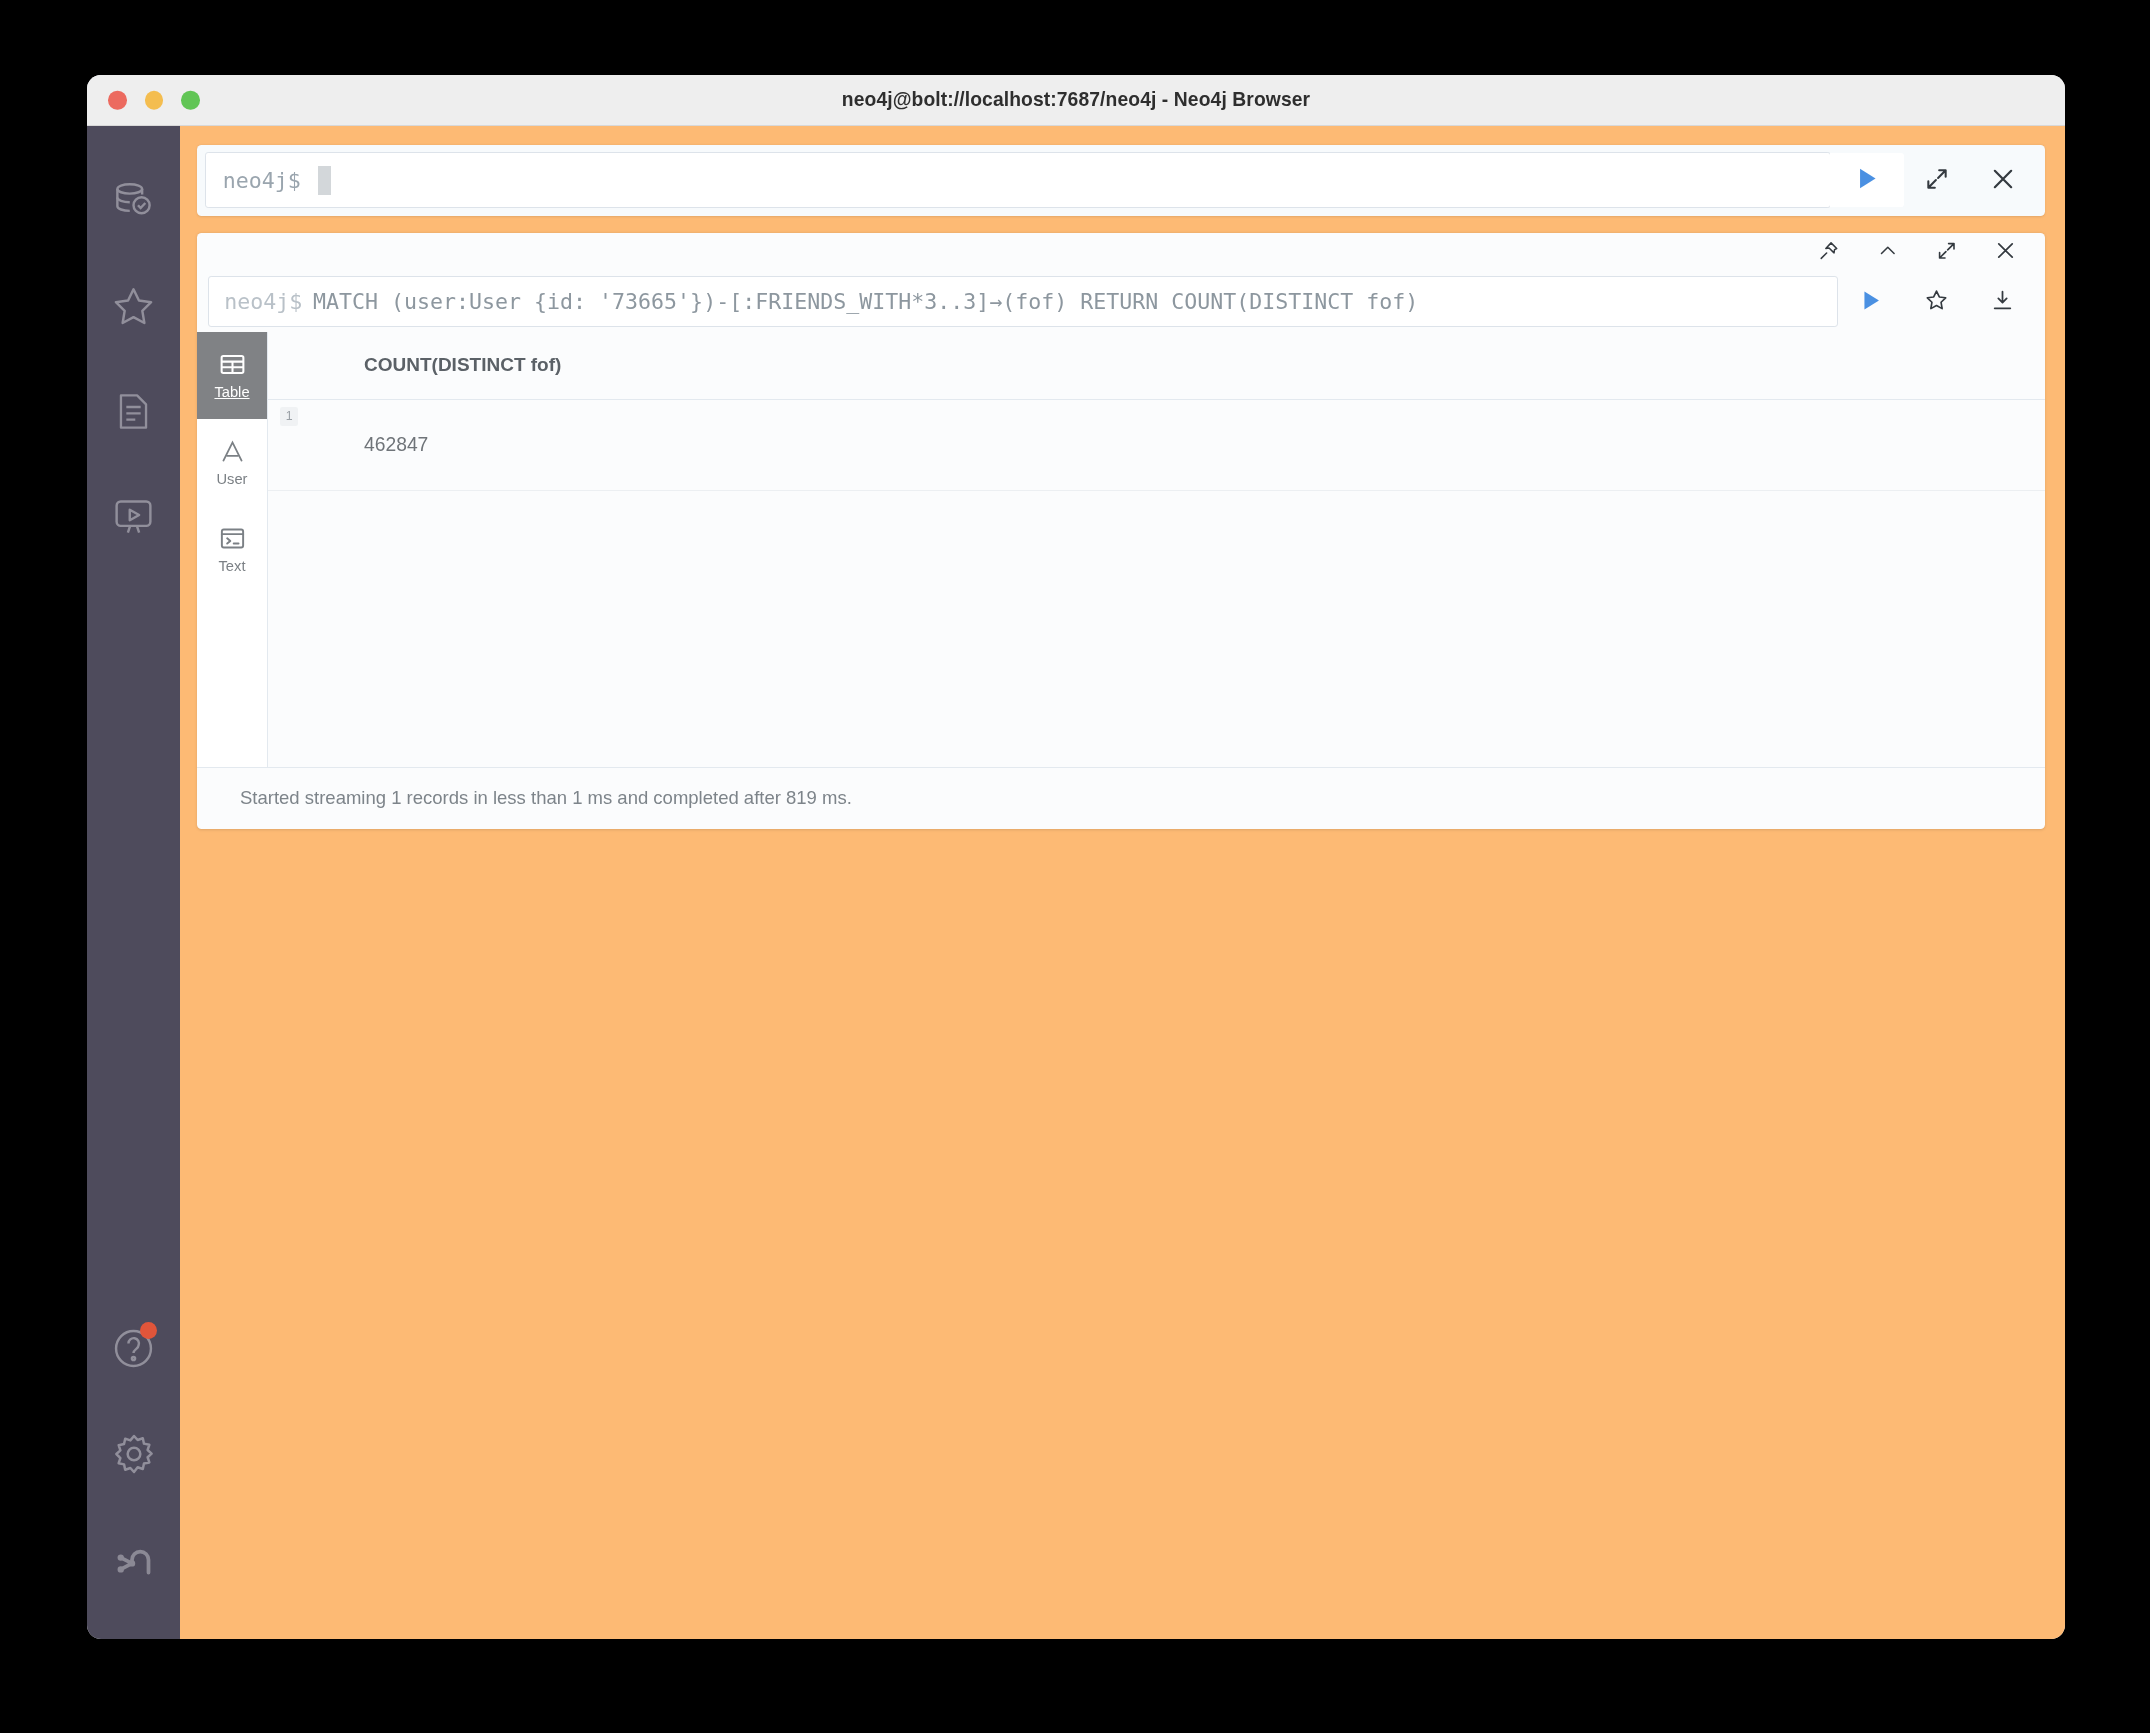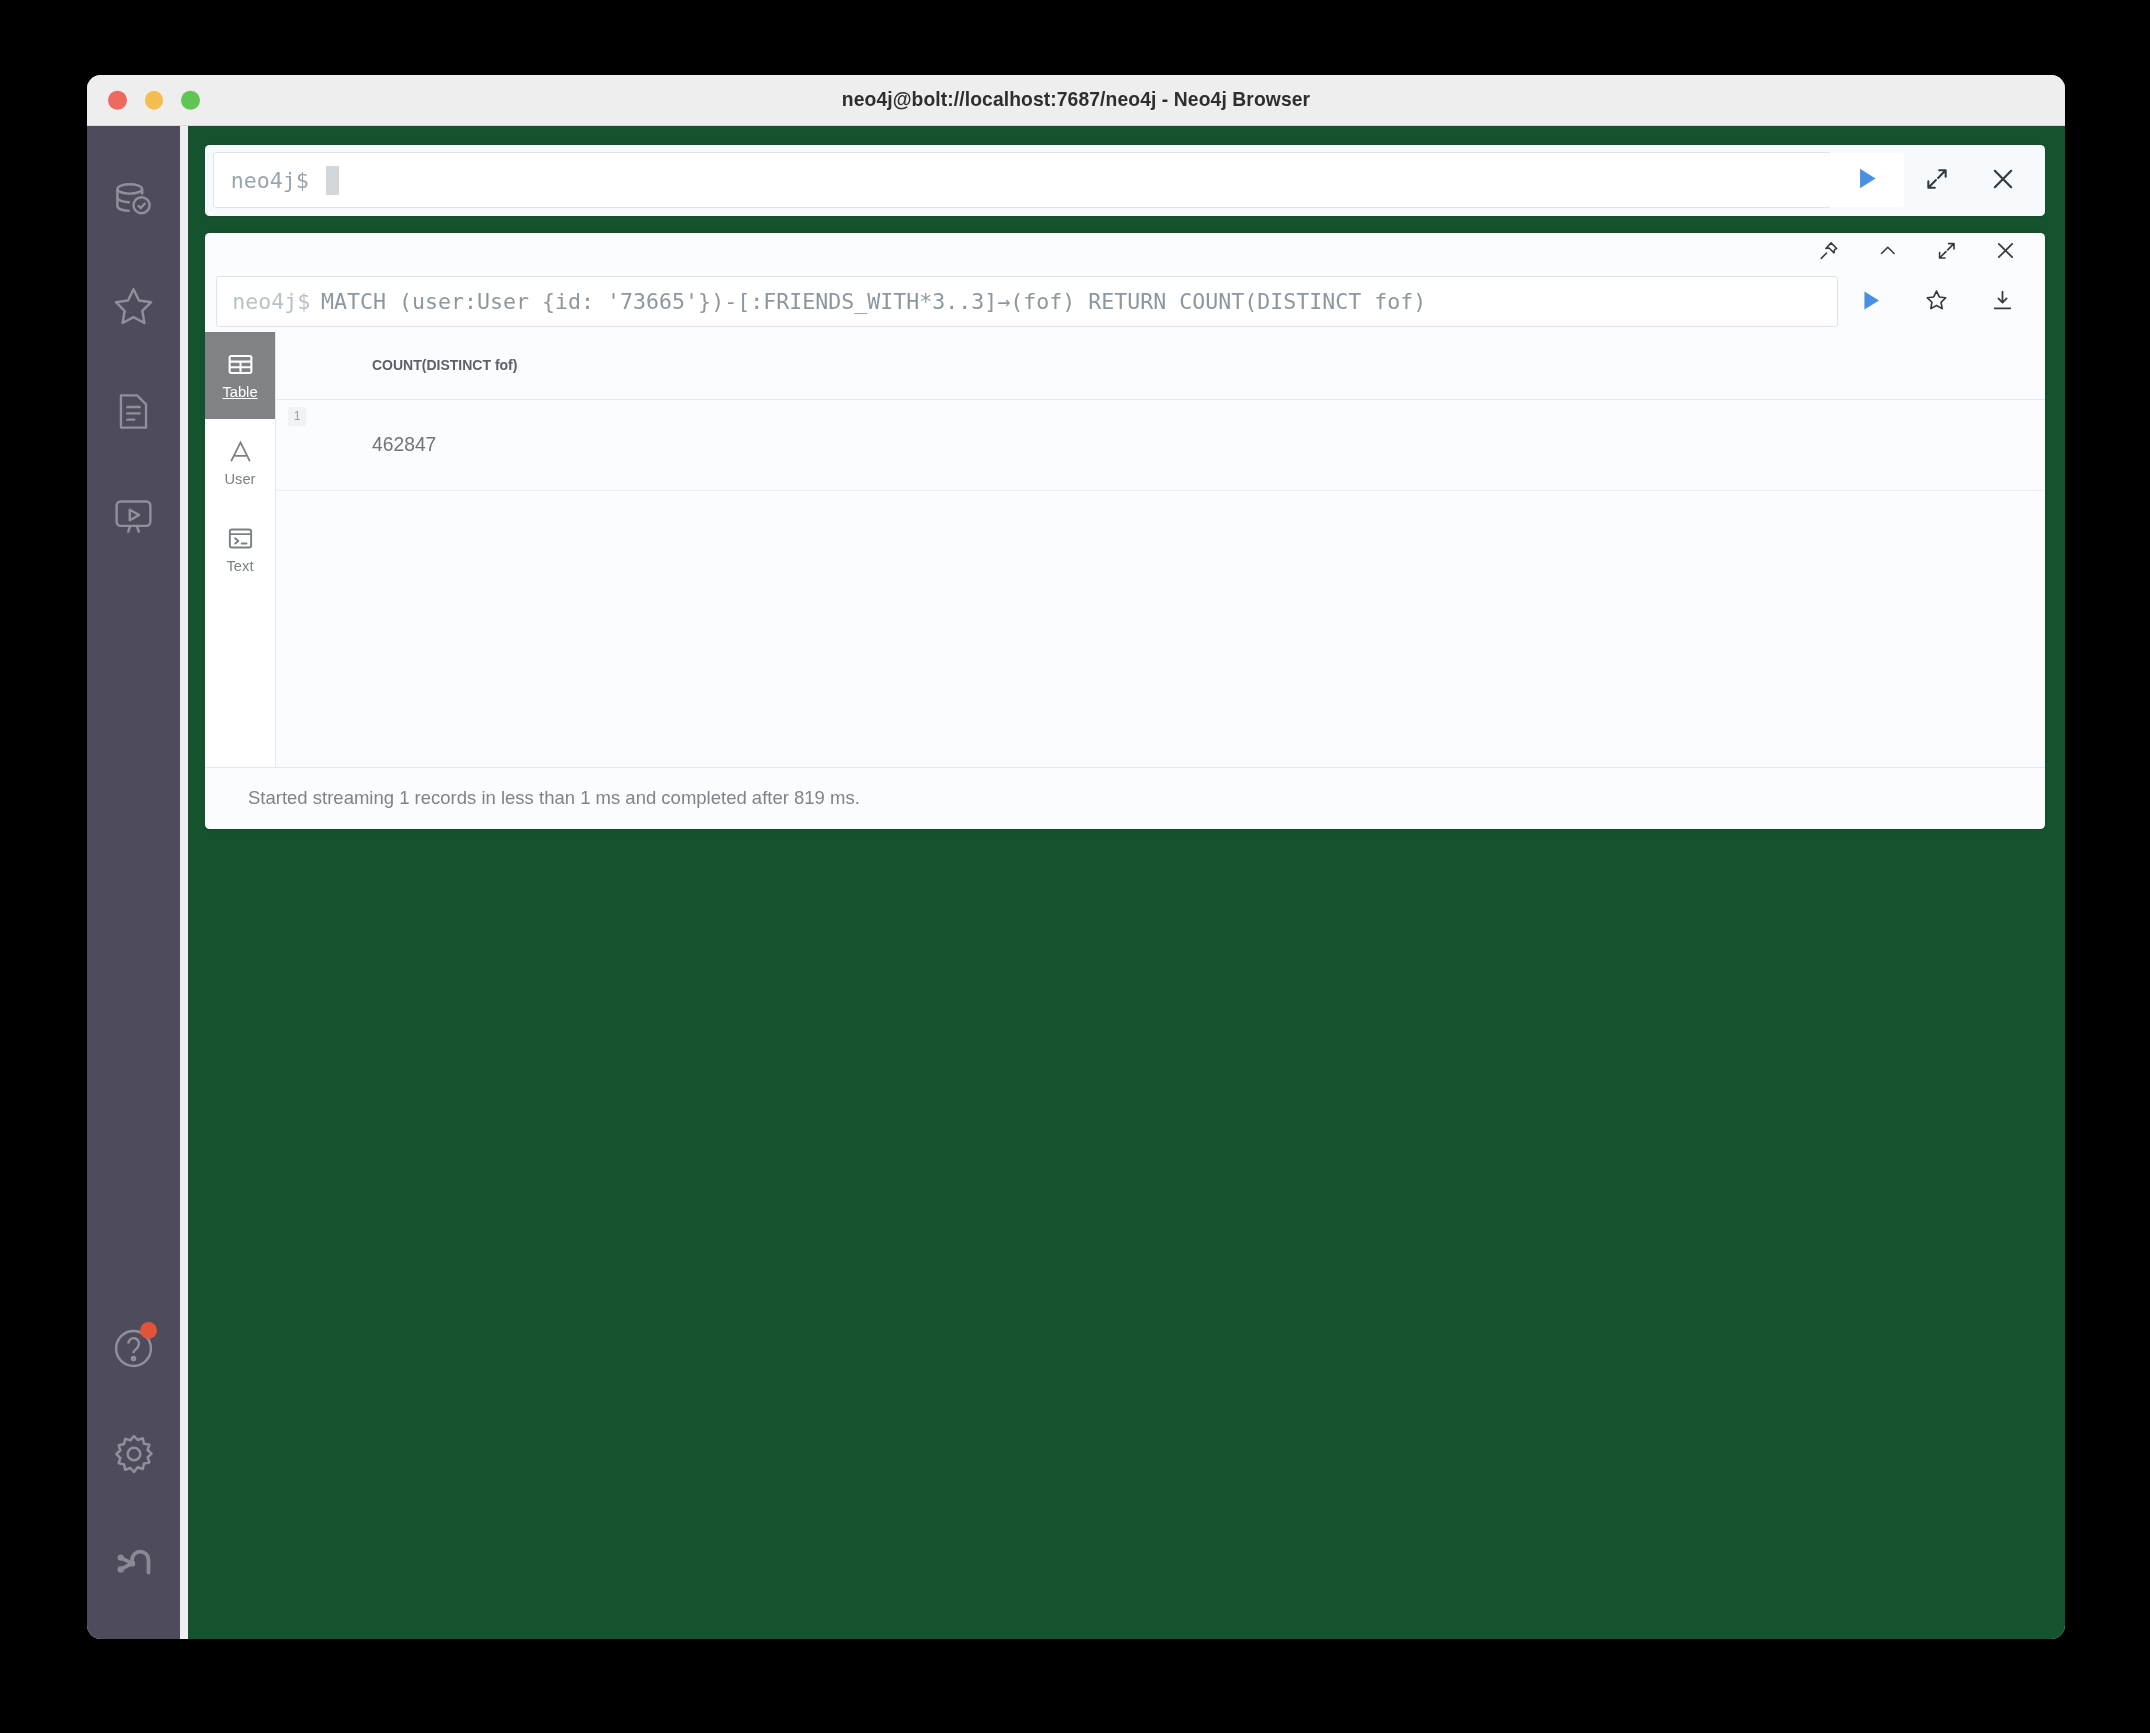--- a/index.html
+++ b/index.html
@@ -56,24 +56,23 @@
     position: relative;
   }
   .nav-item svg { display: block; }
   .nav-dot {
     position: absolute; width: 17px; height: 17px; border-radius: 50%;
     background: #e0553a; top: 26px; right: 23px;
   }
 
   
   .content {
-    flex: 1; background: #14532d;
+    flex: 1; background: #fdba74;
     padding: 18.5px 20px 0 17px;
     overflow: hidden;
-    margin-left: 8px;
   }
 
   
   .editor-bar {
     background: #f7fafc;
     border-radius: 4.6px;
     box-shadow: 0 0.8px 2.3px rgba(0,0,0,.10);
     display: flex; align-items: center;
     padding: 7.7px 9.3px 7.7px 7.7px;
     height: 71px;
@@ -147,21 +146,21 @@
     font-size: 14.7px; color: #7b8085; cursor: pointer;
   }
   .view-tab.active { background: #808285; color: #fff; text-decoration: underline; }
   .view-tab svg { display:block; }
 
   .table-wrap { flex: 1; min-width: 0; position: relative; }
   .table-head {
     height: 68px; display: flex; align-items: center;
     border-bottom: 0.8px solid #e3e9ef;
     padding-left: 96px;
-    font-size: 14px; font-weight: bold; color: #5b6167;
+    font-size: 19px; font-weight: bold; color: #5b6167;
   }
   .table-row {
     height: 91px; display: flex; align-items: center;
     padding-left: 96px; position: relative;
     border-bottom: 0.8px solid #eceff2;
     font-size: 19.3px; color: #6f7479;
   }
   .row-num {
     position: absolute; left: 12.4px; top: 7.7px;
     background: #f0f2f4; color: #9aa0a6;

